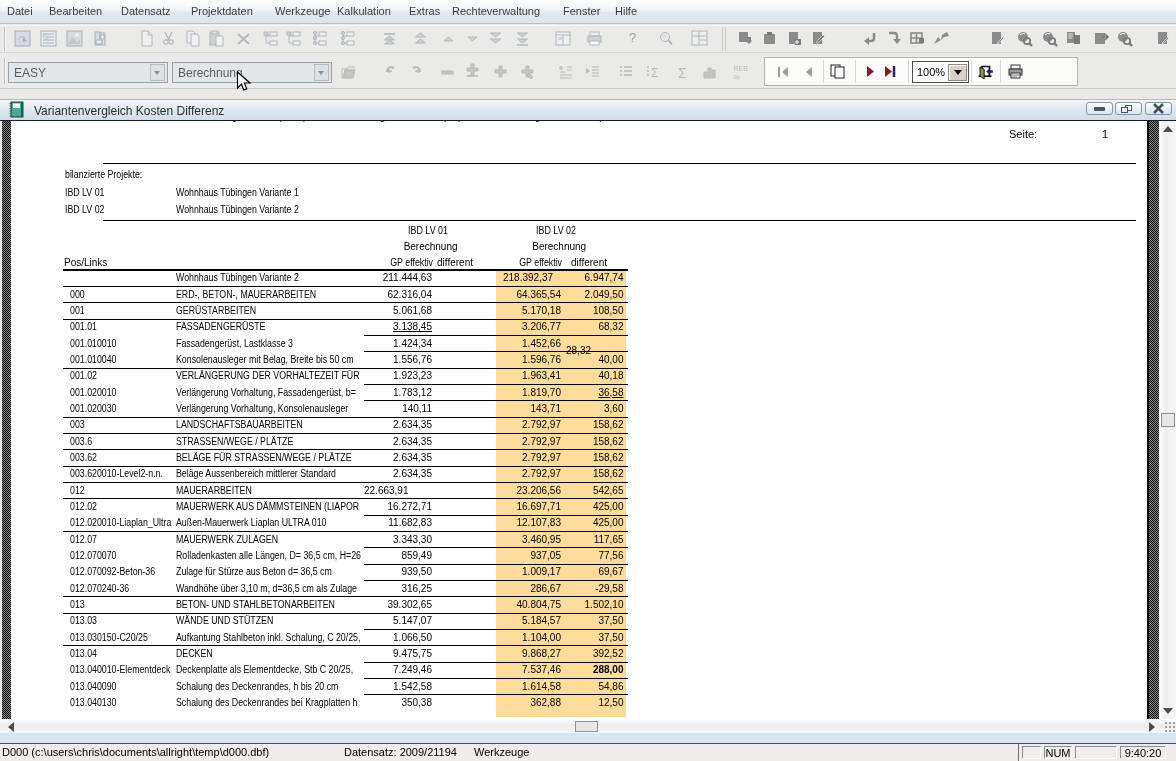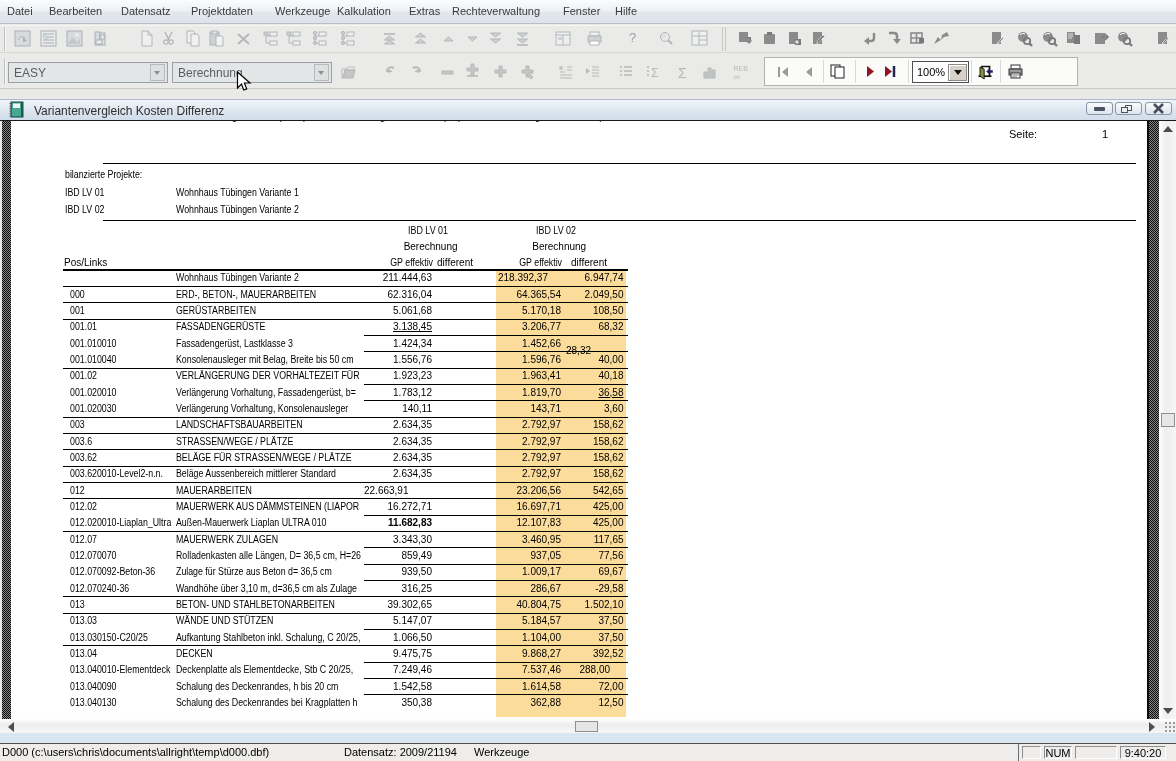--- a/index.html
+++ b/index.html
@@ -488,21 +488,21 @@
 <div class="t gp" style="left:372.7px;top:257px;width:60px;text-align:right;">GP effektiv</div>
 <div class="t" style="left:437px;top:257px;width:36px;text-align:right;">different</div>
 <div class="t gp" style="left:502px;top:257px;width:60px;text-align:right;">GP effektiv</div>
 <div class="t" style="left:571px;top:257px;width:36px;text-align:right;">different</div>
 <div class="t" style="left:64px;top:257px;">Pos/Links</div>
 <div class="ab" style="left:496px;top:270.8px;width:130px;height:446.2px;background:#fbdc9b;"></div>
 <div class="ab" style="left:63px;top:269px;width:565px;height:2px;background:#000;"></div>
 <div class="t p" style="left:70px;top:272.30px;"></div>
 <div class="t c" style="left:176px;top:272.30px;">Wohnhaus Tübingen Variante 2</div>
 <div class="t" style="left:364px;top:272.30px;width:68px;text-align:right;">211.444,63</div>
-<div class="t" style="left:484px;top:272.30px;width:64px;text-align:right;">218.392,37</div>
+<div class="t" style="left:503px;top:272.30px;width:64px;text-align:left;">218.392,37</div>
 <div class="t" style="left:566px;top:272.30px;width:57.5px;text-align:right;">6.947,74</div>
 <div class="ln" style="left:63px;top:286.13px;width:565px;"></div>
 <div class="t p" style="left:70px;top:288.63px;">000</div>
 <div class="t c" style="left:176px;top:288.63px;">ERD-, BETON-, MAUERARBEITEN</div>
 <div class="t" style="left:364px;top:288.63px;width:68px;text-align:right;">62.316,04</div>
 <div class="t" style="left:497px;top:288.63px;width:64px;text-align:right;">64.365,54</div>
 <div class="t" style="left:566px;top:288.63px;width:57.5px;text-align:right;">2.049,50</div>
 <div class="ln" style="left:63px;top:302.46px;width:565px;"></div>
 <div class="t p" style="left:70px;top:304.96px;">001</div>
 <div class="t c" style="left:176px;top:304.96px;">GERÜSTARBEITEN</div>
@@ -577,21 +577,21 @@
 <div class="t" style="left:566px;top:484.59px;width:57.5px;text-align:right;">542,65</div>
 <div class="ln" style="left:63px;top:498.42px;width:565px;"></div>
 <div class="t p" style="left:70px;top:500.92px;">012.02</div>
 <div class="t c" style="left:176px;top:500.92px;">MAUERWERK AUS DÄMMSTEINEN (LIAPOR</div>
 <div class="t" style="left:364px;top:500.92px;width:68px;text-align:right;">16.272,71</div>
 <div class="t" style="left:497px;top:500.92px;width:64px;text-align:right;">16.697,71</div>
 <div class="t" style="left:566px;top:500.92px;width:57.5px;text-align:right;">425,00</div>
 <div class="ln" style="left:364px;top:514.75px;width:264px;"></div>
 <div class="t p" style="left:70px;top:517.25px;">012.020010-Liaplan_Ultra</div>
 <div class="t c" style="left:176px;top:517.25px;">Außen-Mauerwerk Liaplan ULTRA 010</div>
-<div class="t" style="left:364px;top:517.25px;width:68px;text-align:right;font-weight:bold;">11.682,83</div>
+<div class="t" style="left:364px;top:517.25px;width:68px;text-align:right;">11.682,83</div>
 <div class="t" style="left:497px;top:517.25px;width:64px;text-align:right;">12.107,83</div>
 <div class="t" style="left:566px;top:517.25px;width:57.5px;text-align:right;">425,00</div>
 <div class="ln" style="left:63px;top:531.08px;width:565px;"></div>
 <div class="t p" style="left:70px;top:533.58px;">012.07</div>
 <div class="t c" style="left:176px;top:533.58px;">MAUERWERK ZULAGEN</div>
 <div class="t" style="left:364px;top:533.58px;width:68px;text-align:right;">3.343,30</div>
 <div class="t" style="left:497px;top:533.58px;width:64px;text-align:right;">3.460,95</div>
 <div class="t" style="left:566px;top:533.58px;width:57.5px;text-align:right;">117,65</div>
 <div class="ln" style="left:364px;top:547.41px;width:264px;"></div>
 <div class="t p" style="left:70px;top:549.91px;">012.070070</div>
@@ -633,27 +633,27 @@
 <div class="t p" style="left:70px;top:647.89px;">013.04</div>
 <div class="t c" style="left:176px;top:647.89px;">DECKEN</div>
 <div class="t" style="left:364px;top:647.89px;width:68px;text-align:right;">9.475,75</div>
 <div class="t" style="left:497px;top:647.89px;width:64px;text-align:right;">9.868,27</div>
 <div class="t" style="left:566px;top:647.89px;width:57.5px;text-align:right;">392,52</div>
 <div class="ln" style="left:364px;top:661.72px;width:264px;"></div>
 <div class="t p" style="left:70px;top:664.22px;">013.040010-Elementdeck</div>
 <div class="t c" style="left:176px;top:664.22px;">Deckenplatte als Elementdecke, Stb C 20/25,</div>
 <div class="t" style="left:364px;top:664.22px;width:68px;text-align:right;">7.249,46</div>
 <div class="t" style="left:497px;top:664.22px;width:64px;text-align:right;">7.537,46</div>
-<div class="t" style="left:566px;top:664.22px;width:57.5px;text-align:center;">288,00</div>
+<div class="t" style="left:566px;top:664.22px;width:57.5px;text-align:right;font-weight:bold;">288,00</div>
 <div class="ln" style="left:364px;top:678.05px;width:264px;"></div>
 <div class="t p" style="left:70px;top:680.55px;">013.040090</div>
 <div class="t c" style="left:176px;top:680.55px;">Schalung des Deckenrandes, h bis 20 cm</div>
 <div class="t" style="left:364px;top:680.55px;width:68px;text-align:right;">1.542,58</div>
 <div class="t" style="left:497px;top:680.55px;width:64px;text-align:right;">1.614,58</div>
-<div class="t" style="left:566px;top:680.55px;width:57.5px;text-align:right;">72,00</div>
+<div class="t" style="left:566px;top:680.55px;width:57.5px;text-align:right;">54,86</div>
 <div class="ln" style="left:364px;top:694.38px;width:264px;"></div>
 <div class="t p" style="left:70px;top:696.88px;">013.040130</div>
 <div class="t c" style="left:176px;top:696.88px;">Schalung des Deckenrandes bei Kragplatten h</div>
 <div class="t" style="left:364px;top:696.88px;width:68px;text-align:right;">350,38</div>
 <div class="t" style="left:497px;top:696.88px;width:64px;text-align:right;">362,88</div>
 <div class="t" style="left:566px;top:696.88px;width:57.5px;text-align:right;">12,50</div>
 <div class="ab" style="left:1159px;top:121px;width:17px;height:598px;background:linear-gradient(90deg,#ffffff,#eeeeee 40%,#f6f6f6);"></div>
 <div class="ab" style="left:1163px;top:126px;width:0;height:0;border-left:5px solid transparent;border-right:5px solid transparent;border-bottom:6px solid #4d4d4d;"></div>
 <div class="ab" style="left:1163px;top:708px;width:0;height:0;border-left:5px solid transparent;border-right:5px solid transparent;border-top:6px solid #4d4d4d;"></div>
 <div class="ab" style="left:1160.5px;top:413px;width:14px;height:14px;background:#e6e6e6;border:1px solid #909090;"></div>

